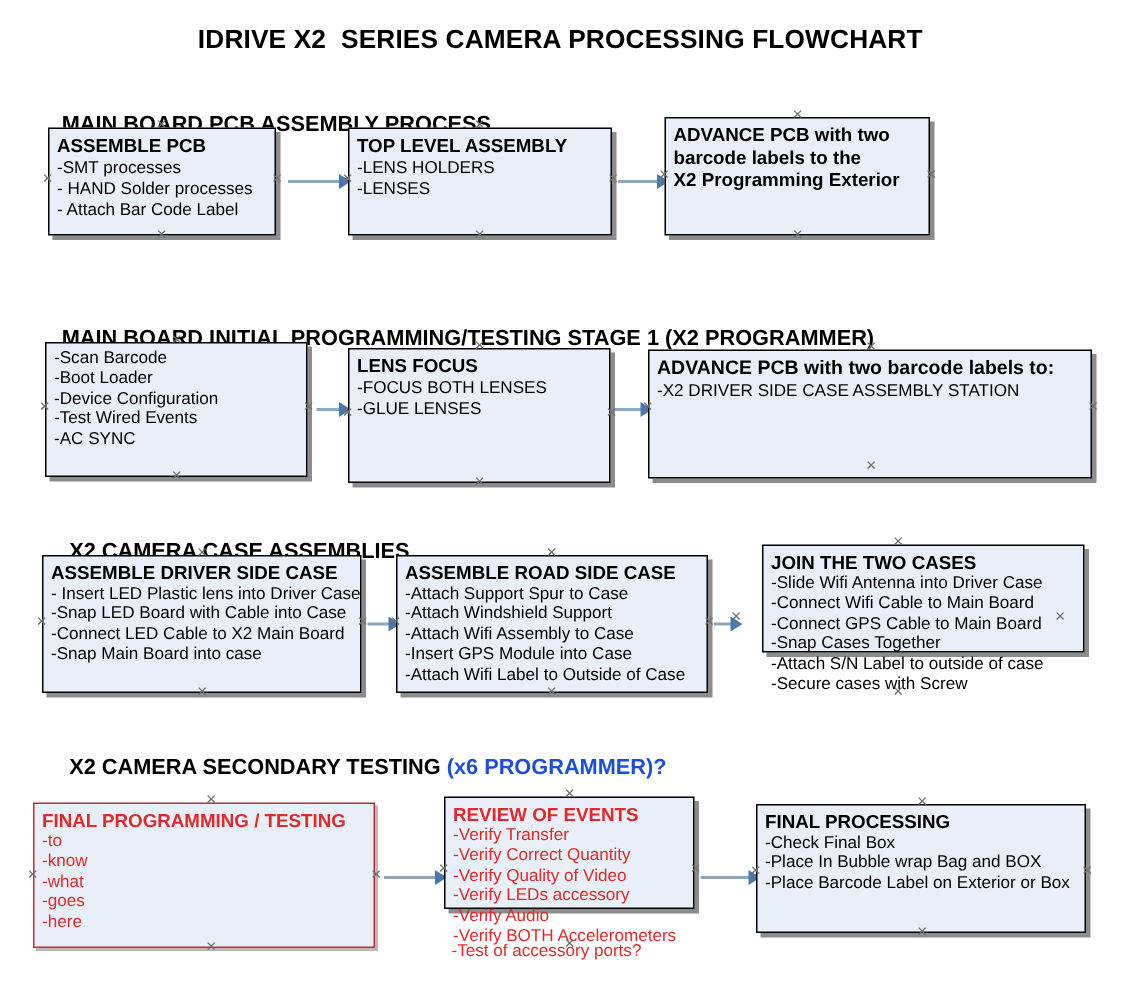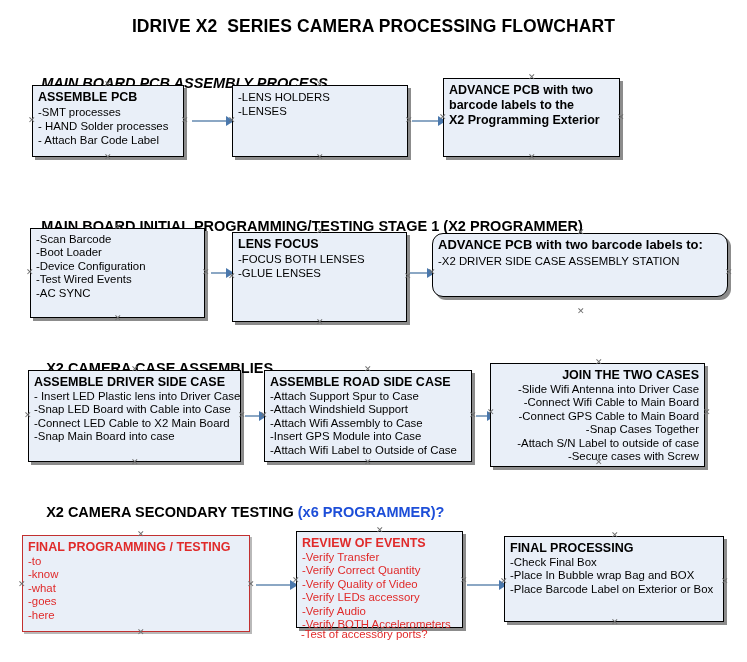--- a/index.html
+++ b/index.html
@@ -111,39 +111,40 @@
   }
   .handle::before { content: "\2715"; }
 </style>
 </head>
 <body>
 
 <div id="canvas">
 
   <div class="doc-title">IDRIVE X2  SERIES CAMERA PROCESSING FLOWCHART</div>
 
-  <div class="section-title" style="left:25px; top:59px;font-style:italic;">
+  <div class="section-title" style="left:25px; top:59px;">
     <span>MAIN BOARD PCB ASSEMBLY PROCESS</span>
   </div>
 
   <div class="node shadowed" style="left:32px; top:85px; width:152px; height:72px;">
     <div class="node-title">ASSEMBLE PCB</div>
     <div class="node-line">-SMT processes</div>
     <div class="node-line">- HAND Solder processes</div>
     <div class="node-line">- Attach Bar Code Label</div>
   </div>
   <span class="handle" style="left:104px; top:81px;"></span>
   <span class="handle" style="left:104px; top:154px;"></span>
   <span class="handle" style="left:28px; top:117px;"></span>
   <span class="handle" style="left:181px; top:117px;"></span>
 
   <div class="conn" style="left:192px; top:120px; width:36px;"></div>
   <div class="conn-head" style="left:226px; top:116px;"></div>
 
   <div class="node shadowed" style="left:232px; top:85px; width:176px; height:72px;">
+    <div class="node-title">TOP LEVEL ASSEMBLY</div>
     <div class="node-line">-LENS HOLDERS</div>
     <div class="node-line">-LENSES</div>
   </div>
   <span class="handle" style="left:316px; top:81px;"></span>
   <span class="handle" style="left:316px; top:154px;"></span>
   <span class="handle" style="left:228px; top:117px;"></span>
   <span class="handle" style="left:405px; top:117px;"></span>
 
   <div class="conn" style="left:412px; top:120px; width:28px;"></div>
   <div class="conn-head" style="left:438px; top:116px;"></div>
@@ -183,21 +184,21 @@
     <div class="node-line">-GLUE LENSES</div>
   </div>
   <span class="handle" style="left:316px; top:228px;"></span>
   <span class="handle" style="left:316px; top:319px;"></span>
   <span class="handle" style="left:228px; top:273px;"></span>
   <span class="handle" style="left:404px; top:273px;"></span>
 
   <div class="conn" style="left:410px; top:272px; width:20px;"></div>
   <div class="conn-head" style="left:427px; top:268px;"></div>
 
-  <div class="node shadowed" style="left:432px; top:233px; width:296px; height:64px;border-radius:11px;">
+  <div class="node shadowed" style="left:432px; top:233px; width:296px; height:86px;">
     <div class="node-title big">ADVANCE PCB with two barcode labels to:</div>
     <div class="node-line">-X2 DRIVER  SIDE  CASE  ASSEMBLY STATION</div>
   </div>
   <span class="handle" style="left:577px; top:229px;"></span>
   <span class="handle" style="left:577px; top:308px;"></span>
   <span class="handle" style="left:428px; top:269px;"></span>
   <span class="handle" style="left:725px; top:269px;"></span>
 
   <div class="section-title" style="left:30px; top:344px;">
     <span>X2 CAMERA CASE ASSEMBLIES</span>
@@ -227,21 +228,21 @@
     <div class="node-line tight">-Attach Wifi Label to Outside of Case</div>
   </div>
   <span class="handle" style="left:364px; top:366px;"></span>
   <span class="handle" style="left:364px; top:459px;"></span>
   <span class="handle" style="left:260px; top:412px;"></span>
   <span class="handle" style="left:469px; top:412px;"></span>
 
   <div class="conn" style="left:476px; top:415px; width:14px;"></div>
   <div class="conn-head" style="left:487px; top:411px;"></div>
 
-  <div class="node shadowed" style="left:490px; top:363px; width:215px; height:104px;text-align:right;">
+  <div class="node shadowed" style="left:508px; top:363px; width:215px; height:72px;">
     <div class="node-title">JOIN THE TWO CASES</div>
     <div class="node-line tight">-Slide Wifi Antenna into Driver Case</div>
     <div class="node-line tight">-Connect Wifi Cable to Main Board</div>
     <div class="node-line tight">-Connect GPS Cable to Main Board</div>
     <div class="node-line tight">-Snap Cases Together</div>
     <div class="node-line tight">-Attach S/N Label to outside of case</div>
     <div class="node-line tight">-Secure cases with Screw</div>
   </div>
   <span class="handle" style="left:595px; top:359px;"></span>
   <span class="handle" style="left:595px; top:459px;"></span>
@@ -261,21 +262,21 @@
     <div class="node-line tight">-here</div>
   </div>
   <span class="handle" style="left:137px; top:531px;"></span>
   <span class="handle" style="left:137px; top:629px;"></span>
   <span class="handle" style="left:18px; top:581px;"></span>
   <span class="handle" style="left:247px; top:581px;"></span>
 
   <div class="conn" style="left:256px; top:584px; width:36px;"></div>
   <div class="conn-head" style="left:290px; top:580px;"></div>
 
-  <div class="node shadowed red" style="left:296px; top:531px; width:167px; height:97px;">
+  <div class="node shadowed red" style="left:296px; top:531px; width:167px; height:75px;">
     <div class="node-title">REVIEW OF EVENTS</div>
     <div class="node-line tight">-Verify Transfer</div>
     <div class="node-line tight">-Verify Correct Quantity</div>
     <div class="node-line tight">-Verify Quality of Video</div>
     <div class="node-line tight">-Verify LEDs accessory</div>
     <div class="node-line tight">-Verify Audio</div>
     <div class="node-line tight">-Verify BOTH Accelerometers</div>
   </div>
   <div class="overflow-line" style="left:301px; top:628px;">-Test of accessory ports?</div>
   <span class="handle" style="left:376px; top:527px;"></span>

